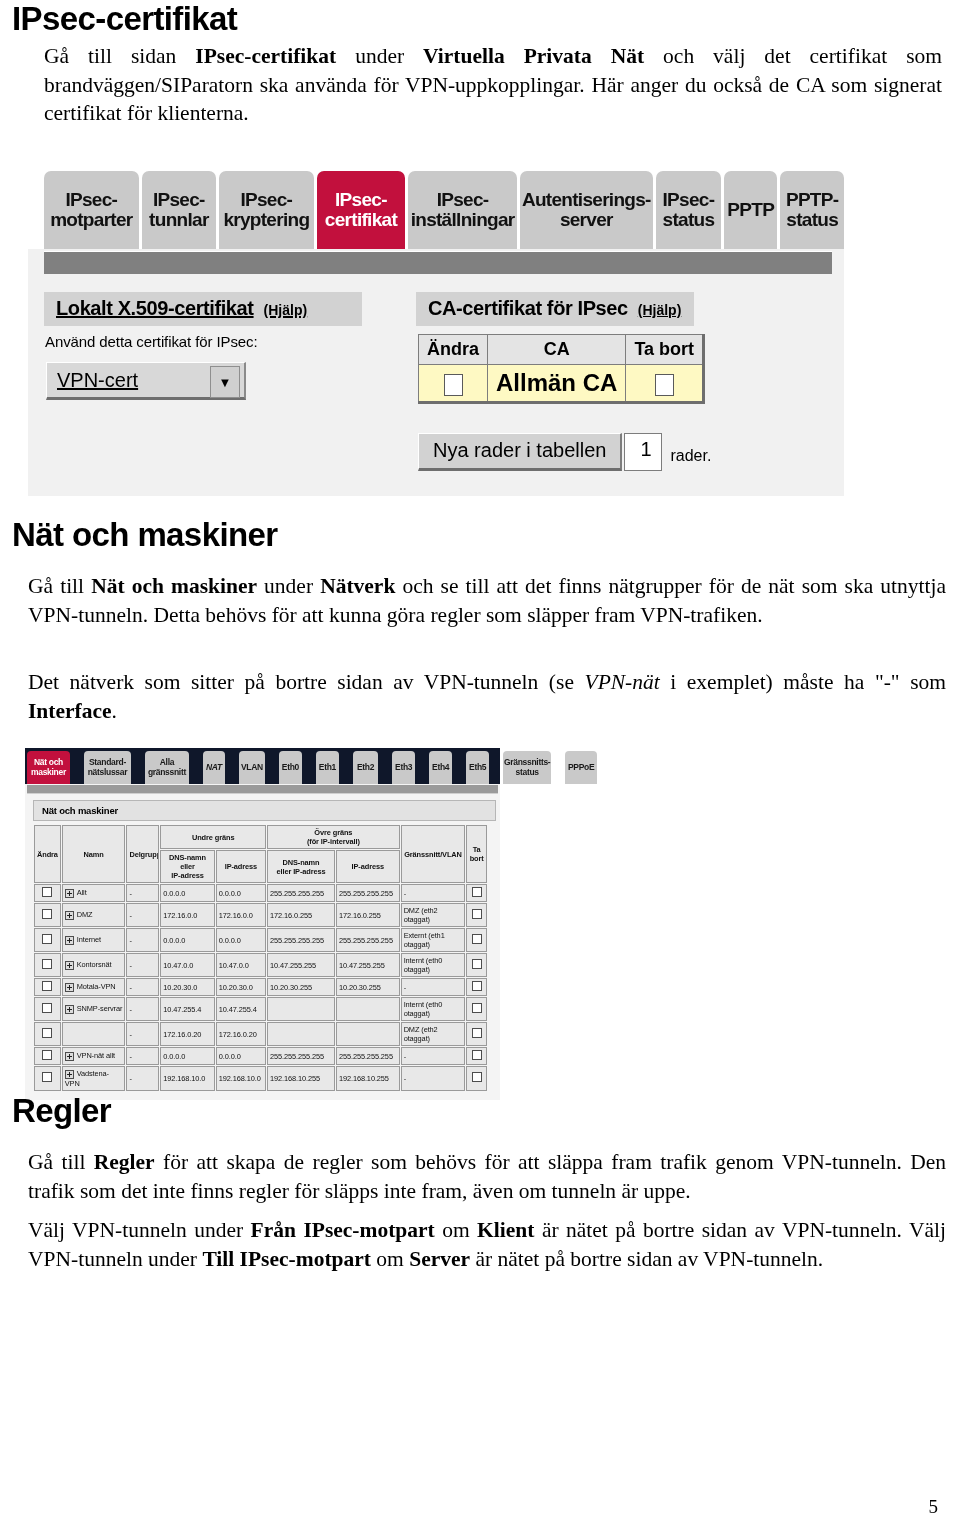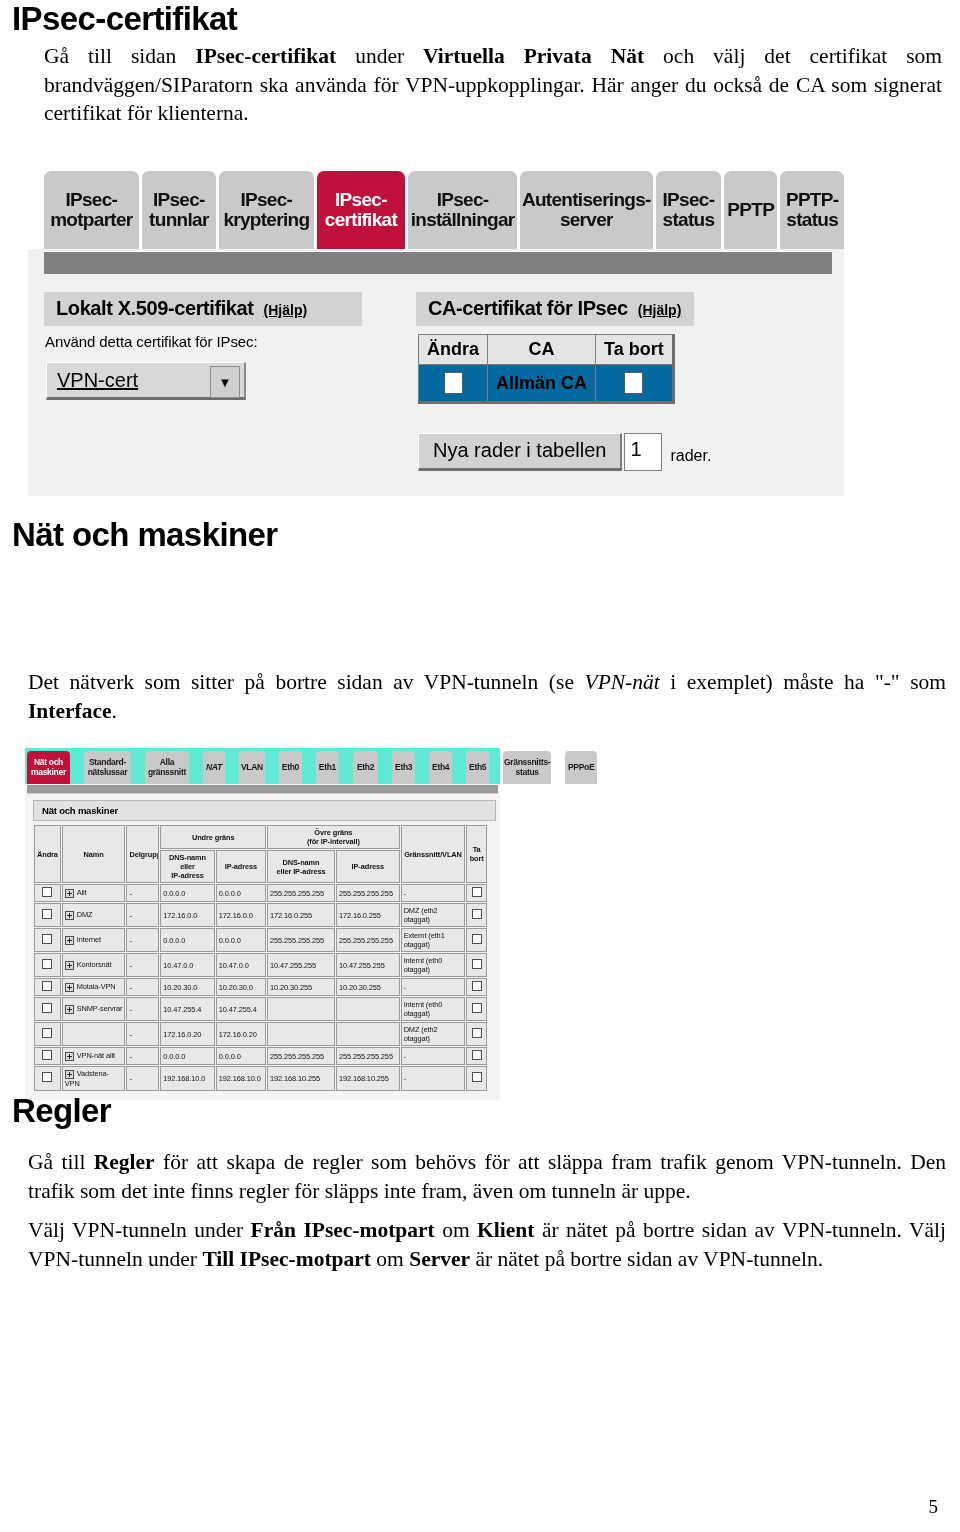--- a/index.html
+++ b/index.html
@@ -158,22 +158,22 @@
   }
   .catable {
     position: absolute;
     border-collapse: collapse;
     background: #e4e4e4;
     border-right: 3px solid #6e6e6e;
     border-bottom: 3px solid #6e6e6e;
   }
   .catable td {
     border: 1px solid #7d7d7d;
-    background: #0369a1;
-    font-size: 18px;
+    background: #fef9c3;
+    font-size: 24px;
     font-weight: bold;
     text-align: center;
     padding: 4px 8px;
     height: 28px;
   }
   .cbx {
     display: inline-block;
     width: 17px;
     height: 20px;
     background: #ffffff;
@@ -218,21 +218,21 @@
     top: 748px;
     width: 475px;
     background: #f4f4f4;
     font-family: "Liberation Sans", "DejaVu Sans", sans-serif;
   }
   .tabbar2 {
     display: flex;
     align-items: flex-end;
     gap: 14px;
     height: 36px;
-    background: #5eead4;
+    background: #0f172a;
     padding-left: 2px;
     box-sizing: border-box;
   }
   .tab2 {
     background: #c9c9c9;
     color: #1a1a1a;
     border-radius: 4px 4px 0 0;
     height: 33px;
     padding: 2px 4px;
     box-sizing: border-box;
@@ -348,21 +348,21 @@
 status</div>
       <div class="tab1" style="width:58px;text-align:center;">PPTP</div>
       <div class="tab1" style="width:70px;">PPTP-
 status</div>
     </div>
 
     <div class="graystrip1"></div>
 
     <div class="shot1body">
 
-      <div class="panelhead" style="left:16px;top:14px;width:318px;">
+      <div class="panelhead" style="left:16px;top:14px;width:318px;text-decoration:underline;">
         <span>Lokalt X.509-certifikat</span><span class="helplink">(Hjälp)</span>
       </div>
 
       <div class="lbl-small" style="left:17px;top:55px;">Använd detta certifikat för IPsec:</div>
 
       <div class="selectbox" style="left:18px;top:84px;">
         <span>VPN-cert</span>
         <span class="arrowbtn">▼</span>
       </div>
 
@@ -384,31 +384,32 @@
               <span class="cbx"></span>
             </td>
             <td>Allmän CA</td>
             <td>
               <span class="cbx"></span>
             </td>
           </tr>
         </tbody>
       </table>
 
-      <div class="addrow" style="left:390px;top:155px;">
+      <div class="addrow" style="left:390px;top:155px;text-align:center;">
         <div class="btn">Nya rader i tabellen</div>
         <div class="numfield">1</div>
         <div class="after">rader.</div>
       </div>
 
     </div>
   </div>
 
   <h1 class="doc-h1" style="position:absolute;left:12px;top:518px;">Nät och maskiner</h1>
 
+  <p class="doc-p" style="position:absolute;left:28px;top:572px;width:918px;"><span>Gå till </span><b>Nät och maskiner</b><span> under </span><b>Nätverk</b><span> och se till att det finns nätgrupper för de nät som ska utnyttja VPN-tunneln. Detta behövs för att kunna göra regler som släpper fram VPN-trafiken.</span></p>
 
   <p class="doc-p" style="position:absolute;left:28px;top:668px;width:918px;"><span>Det nätverk som sitter på bortre sidan av VPN-tunneln (se </span><i>VPN-nät</i><span> i exemplet) måste ha "-" som </span><b>Interface</b><span>.</span></p>
 
   <div class="shot2">
 
     <div class="tabbar2">
       <div class="tab2 active" style="width:46px;">Nät och
 maskiner</div>
       <div class="tab2" style="width:47px;">Standard-
 nätslussar</div>

